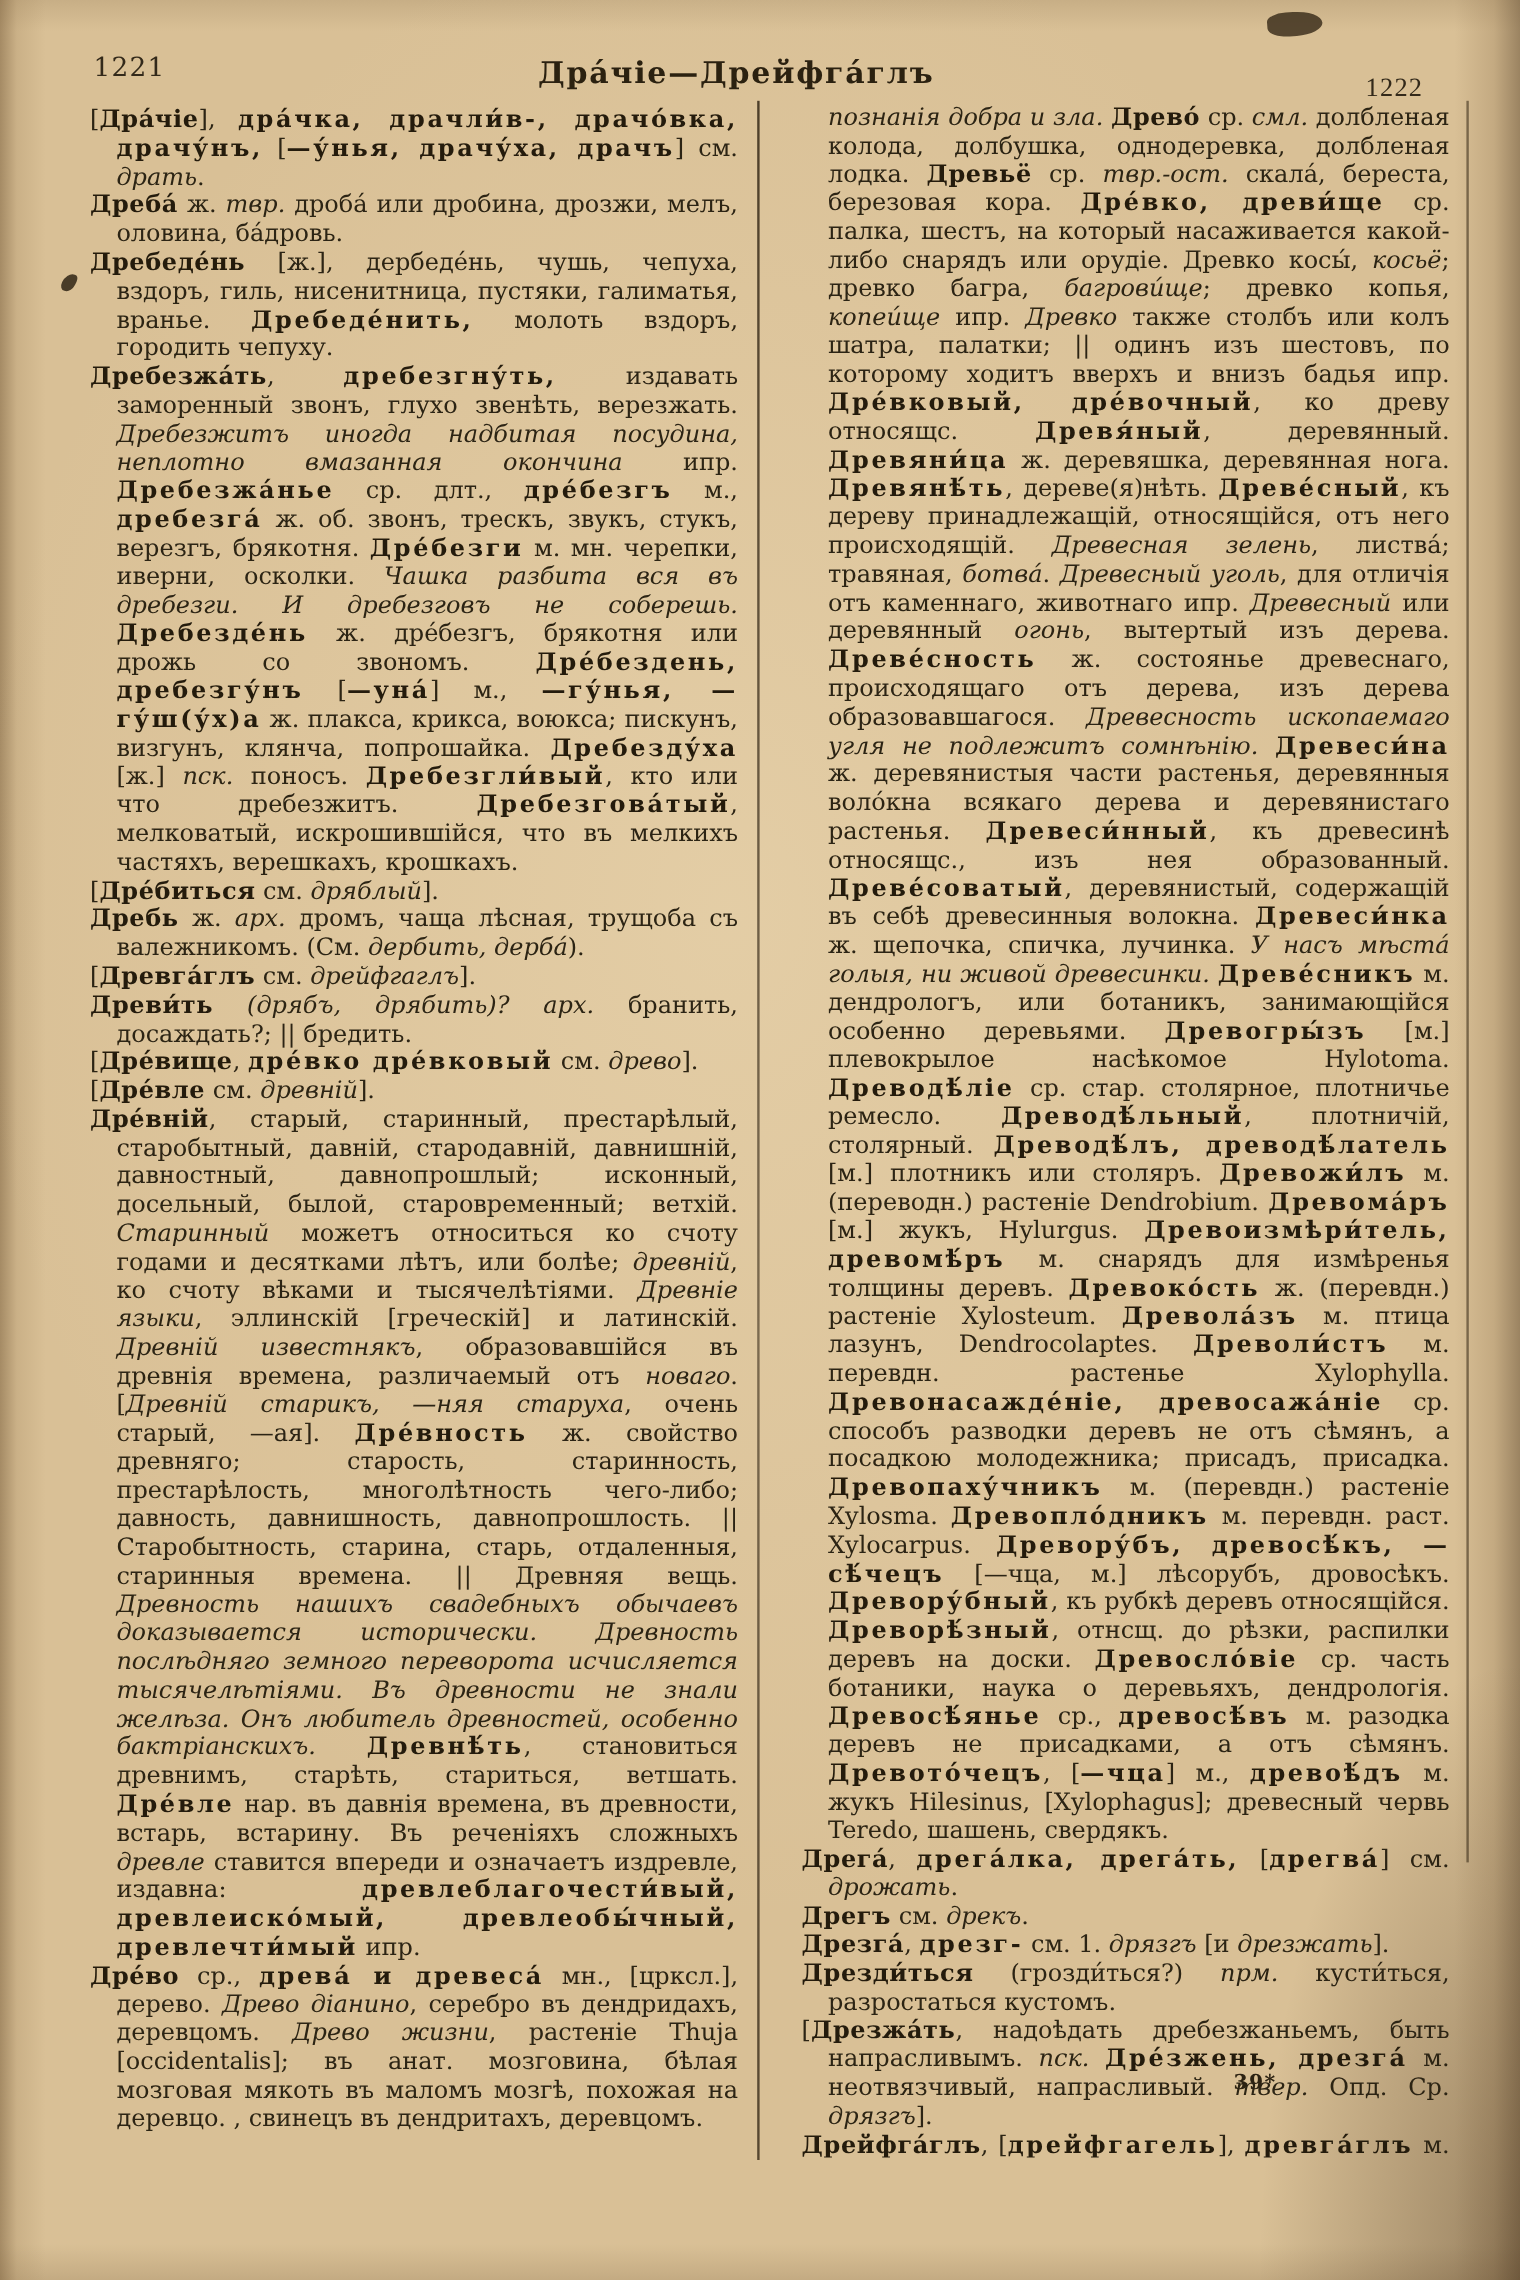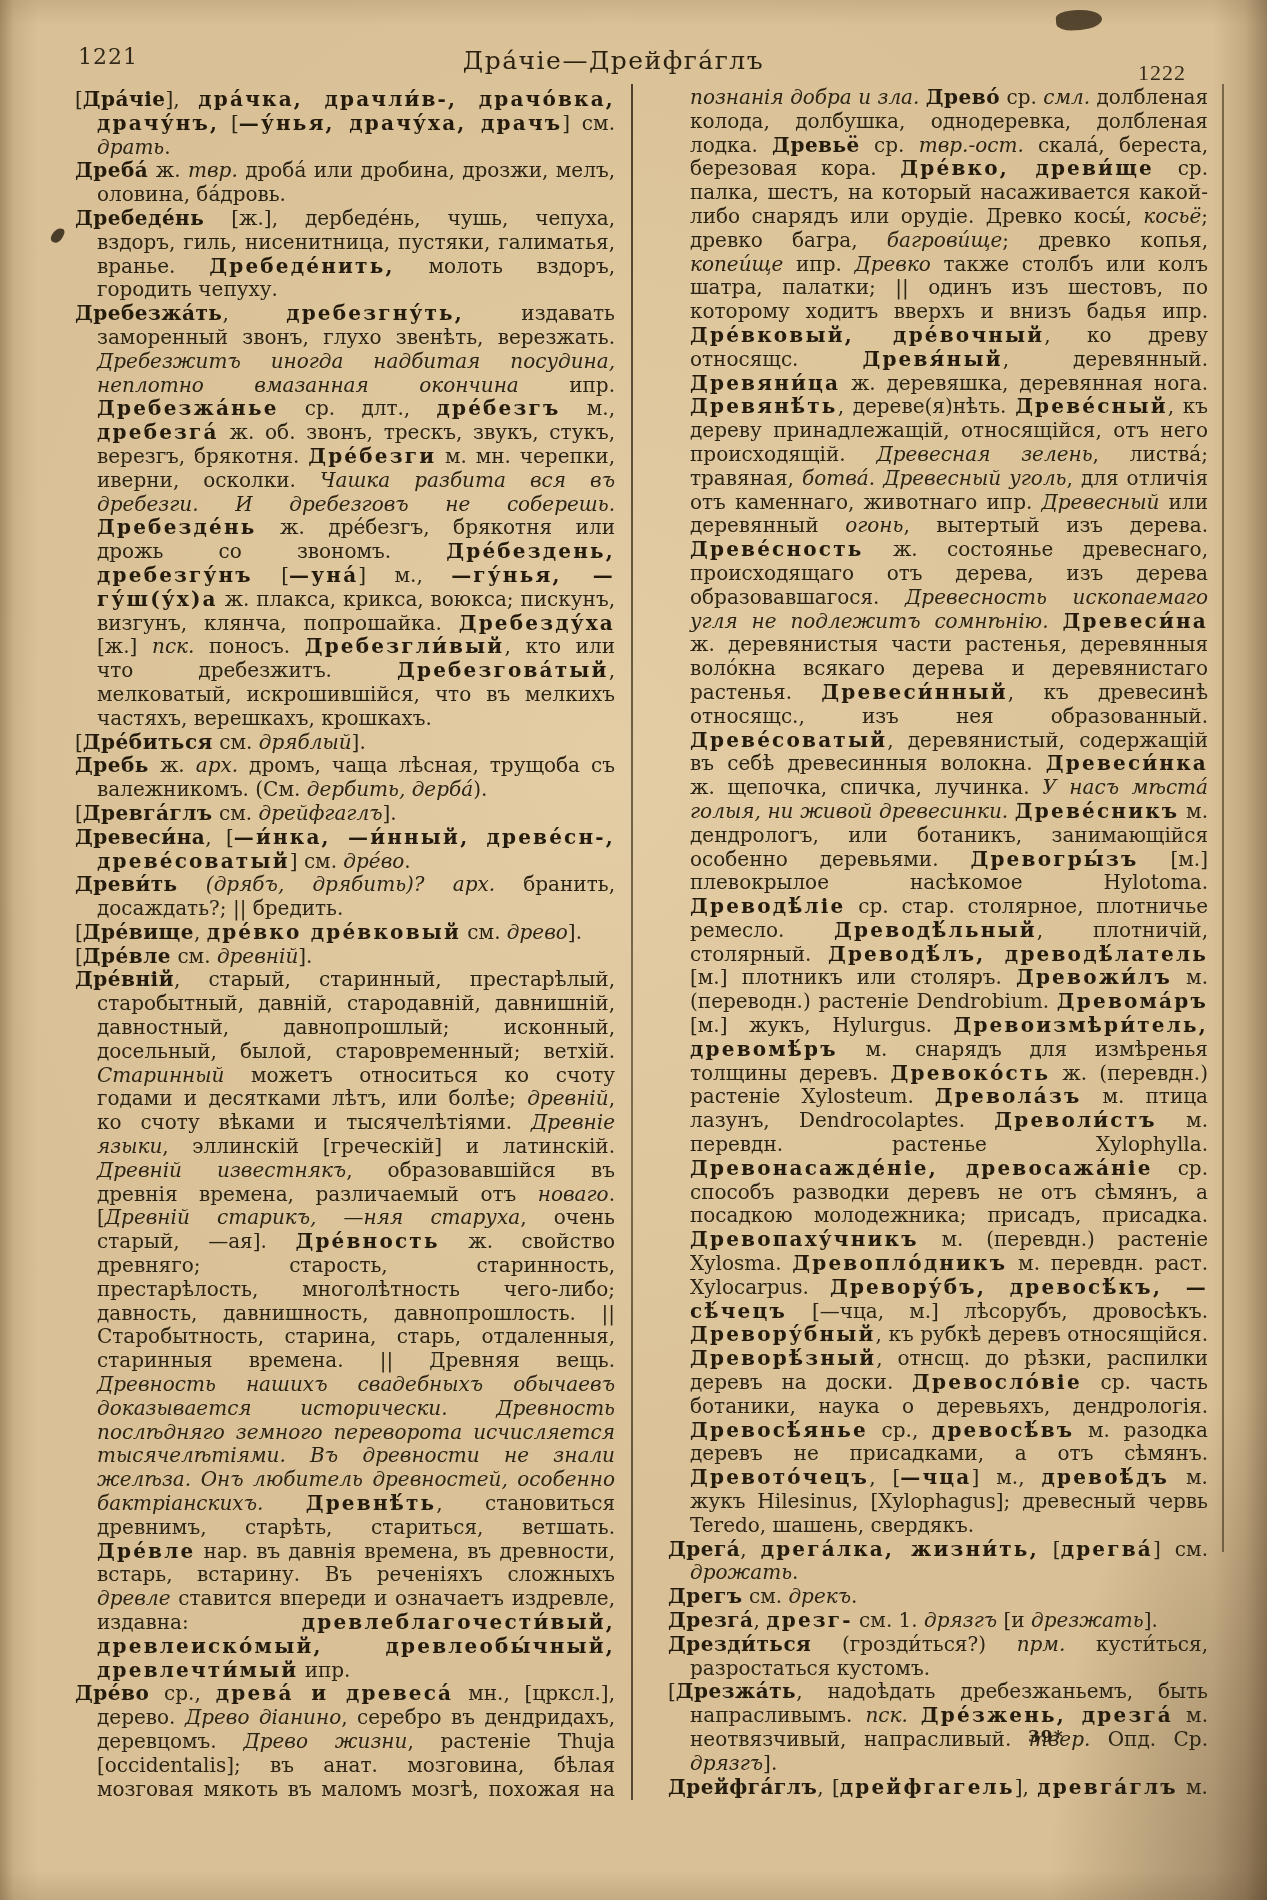--- a/index.html
+++ b/index.html
@@ -32,21 +32,21 @@
     background:#241a0c;opacity:.8;border-radius:60% 40% 50% 50%;
     transform:rotate(12deg) skewX(-14deg);
   }
   .pageno{
     position:absolute;font-size:22px;letter-spacing:1px;color:#33291a;
   }
   .pageno.left{left:78px;top:44px;}
   .pageno.right{left:1138px;top:60px;font-family:Liberation Serif, serif;}
   .running-title{
     position:absolute;left:0;right:60px;top:46px;text-align:center;
-    font-size:25px;font-weight:normal;letter-spacing:1.5px;color:#2b2110;padding-left:20px;
+    font-size:25px;font-weight:bold;letter-spacing:1.5px;color:#2b2110;padding-left:20px;
   }
   .column{
     position:absolute;top:88px;height:1712px;width:540px;overflow:hidden;
     font-size:20px;line-height:23.8px;text-align:justify;
   }
   .column.left{left:75px;}
   .column.right{left:668px;top:86px;}
   .entry{margin:0;padding-left:22px;text-indent:-22px;}
   .entry.cont{text-indent:0;}
   .hw{font-weight:bold;letter-spacing:.5px;color:#241b0c;}
@@ -81,30 +81,29 @@
 <div class="edge-rule"></div>
 
 <div class="column left">
     <p class="entry">[<span class="hw">Дра́чіе</span>], <span class="spb">дра́чка, драчли́в-, драчо́вка, драчу́нъ,</span> [<span class="spb">—у́нья, драчу́ха, драчъ</span>] см. <i>драть</i>.</p>
     <p class="entry"><span class="hw">Дреба́</span> ж. <i>твр.</i> дроба́ или дробина, дрозжи, мелъ, оловина, ба́дровь.</p>
     <p class="entry"><span class="hw">Дребеде́нь</span> [ж.], дербеде́нь, чушь, чепуха, вздоръ, гиль, нисенитница, пустяки, галиматья, вранье. <span class="spb">Дребеде́нить,</span> молоть вздоръ, городить чепуху.</p>
     <p class="entry"><span class="hw">Дребезжа́ть</span>, <span class="spb">дребезгну́ть,</span> издавать заморенный звонъ, глухо звенѣть, верезжать. <i>Дребезжитъ иногда надбитая посудина, неплотно вмазанная окончина</i> ипр. <span class="spb">Дребезжа́нье</span> ср. длт., <span class="spb">дре́безгъ</span> м., <span class="spb">дребезга́</span> ж. об. звонъ, трескъ, звукъ, стукъ, верезгъ, брякотня. <span class="spb">Дре́безги</span> м. мн. черепки, иверни, осколки. <i>Чашка разбита вся въ дребезги. И дребезговъ не соберешь.</i> <span class="spb">Дребезде́нь</span> ж. дре́безгъ, брякотня или дрожь со звономъ. <span class="spb">Дре́бездень, дребезгу́нъ</span> [<span class="spb">—уна́</span>] м., <span class="spb">—гу́нья, —гу́ш(у́х)а</span> ж. плакса, крикса, воюкса; пискунъ, визгунъ, клянча, попрошайка. <span class="spb">Дребезду́ха</span> [ж.] <i>пск.</i> поносъ. <span class="spb">Дребезгли́вый</span>, кто или что дребезжитъ. <span class="spb">Дребезгова́тый</span>, мелковатый, искрошившійся, что въ мелкихъ частяхъ, верешкахъ, крошкахъ.</p>
     <p class="entry">[<span class="hw">Дре́биться</span> см. <i>дряблый</i>].</p>
     <p class="entry"><span class="hw">Дребь</span> ж. <i>арх.</i> дромъ, чаща лѣсная, трущоба съ валежникомъ. (См. <i>дербить, дерба́</i>).</p>
     <p class="entry">[<span class="hw">Древга́глъ</span> см. <i>дрейфгаглъ</i>].</p>
-    <p class="entry"><span class="hw">Древеси́на</span>, [<span class="spb">—и́нка, —и́нный, древе́сн-, древе́соватый</span>] см. <i>дре́во</i>.</p>
     <p class="entry"><span class="hw">Древи́ть</span> <i>(дрябъ, дрябить)?</i> <i>арх.</i> бранить, досаждать?; || бредить.</p>
     <p class="entry">[<span class="hw">Дре́вище</span>, <span class="spb">дре́вко дре́вковый</span> см. <i>древо</i>].</p>
     <p class="entry">[<span class="hw">Дре́вле</span> см. <i>древній</i>].</p>
     <p class="entry"><span class="hw">Дре́вній</span>, старый, старинный, престарѣлый, старобытный, давній, стародавній, давнишній, давностный, давнопрошлый; исконный, досельный, былой, старовременный; ветхій. <i>Старинный</i> можетъ относиться ко счоту годами и десятками лѣтъ, или болѣе; <i>древній</i>, ко счоту вѣками и тысячелѣтіями. <i>Древніе языки</i>, эллинскій [греческій] и латинскій. <i>Древній известнякъ</i>, образовавшійся въ древнія времена, различаемый отъ <i>новаго</i>. [<i>Древній старикъ, —няя старуха</i>, очень старый, —ая]. <span class="spb">Дре́вность</span> ж. свойство древняго; старость, старинность, престарѣлость, многолѣтность чего-либо; давность, давнишность, давнопрошлость. || Старобытность, старина, старь, отдаленныя, старинныя времена. || Древняя вещь. <i>Древность нашихъ свадебныхъ обычаевъ доказывается исторически. Древность послѣдняго земного переворота исчисляется тысячелѣтіями. Въ древности не знали желѣза. Онъ любитель древностей, особенно бактріанскихъ.</i> <span class="spb">Древнѣ́ть</span>, становиться древнимъ, старѣть, стариться, ветшать. <span class="spb">Дре́вле</span> нар. въ давнія времена, въ древности, встарь, встарину. Въ реченіяхъ сложныхъ <i>древле</i> ставится впереди и означаетъ издревле, издавна: <span class="spb">древлеблагочести́вый, древлеиско́мый, древлеобы́чный, древлечти́мый</span> ипр.</p>
     <p class="entry"><span class="hw">Дре́во</span> ср., <span class="spb">древа́ и древеса́</span> мн., [црксл.], дерево. <i>Древо діанино</i>, серебро въ дендридахъ, деревцомъ. <i>Древо жизни</i>, растеніе Thuja [occidentalis]; въ анат. мозговина, бѣлая мозговая мякоть въ маломъ мозгѣ, похожая на деревцо. , свинецъ въ дендритахъ, деревцомъ. </p>
   </div>
 <div class="column right">
     <p class="entry cont"><i>познанія добра и зла.</i> <span class="hw">Древо́</span> ср. <i>смл.</i> долбленая колода, долбушка, однодеревка, долбленая лодка. <span class="hw">Древьё</span> ср. <i>твр.-ост.</i> скала́, береста, березовая кора. <span class="spb">Дре́вко, древи́ще</span> ср. палка, шестъ, на который насаживается какой-либо снарядъ или орудіе. Древко косы́, <i>косьё</i>; древко багра, <i>багрови́ще</i>; древко копья, <i>копеи́ще</i> ипр. <i>Древко</i> также столбъ или колъ шатра, палатки; || одинъ изъ шестовъ, по которому ходитъ вверхъ и внизъ бадья ипр. <span class="spb">Дре́вковый, дре́вочный</span>, ко древу относящс. <span class="spb">Древя́ный</span>, деревянный. <span class="spb">Древяни́ца</span> ж. деревяшка, деревянная нога. <span class="spb">Древянѣ́ть</span>, дереве(я)нѣть. <span class="spb">Древе́сный</span>, къ дереву принадлежащій, относящійся, отъ него происходящій. <i>Древесная зелень</i>, листва́; травяная, <i>ботва́</i>. <i>Древесный уголь</i>, для отличія отъ каменнаго, животнаго ипр. <i>Древесный</i> или деревянный <i>огонь</i>, вытертый изъ дерева. <span class="spb">Древе́сность</span> ж. состоянье древеснаго, происходящаго отъ дерева, изъ дерева образовавшагося. <i>Древесность ископаемаго угля не подлежитъ сомнѣнію.</i> <span class="spb">Древеси́на</span> ж. деревянистыя части растенья, деревянныя воло́кна всякаго дерева и деревянистаго растенья. <span class="spb">Древеси́нный</span>, къ древесинѣ относящс., изъ нея образованный. <span class="spb">Древе́соватый</span>, деревянистый, содержащій въ себѣ древесинныя волокна. <span class="spb">Древеси́нка</span> ж. щепочка, спичка, лучинка. <i>У насъ мѣста́ голыя, ни живой древесинки.</i> <span class="spb">Древе́сникъ</span> м. дендрологъ, или ботаникъ, занимающійся особенно деревьями. <span class="spb">Древогры́зъ</span> [м.] плевокрылое насѣкомое Hylotoma. <span class="spb">Древодѣ́ліе</span> ср. стар. столярное, плотничье ремесло. <span class="spb">Древодѣ́льный</span>, плотничій, столярный. <span class="spb">Древодѣ́лъ, древодѣ́латель</span> [м.] плотникъ или столяръ. <span class="spb">Древожи́лъ</span> м. (переводн.) растеніе Dendrobium. <span class="spb">Древома́ръ</span> [м.] жукъ, Hylurgus. <span class="spb">Древоизмѣри́тель, древомѣ́ръ</span> м. снарядъ для измѣренья толщины деревъ. <span class="spb">Древоко́сть</span> ж. (перевдн.) растеніе Xylosteum. <span class="spb">Древола́зъ</span> м. птица лазунъ, Dendrocolaptes. <span class="spb">Древоли́стъ</span> м. перевдн. растенье Xylophylla. <span class="spb">Древонасажде́ніе, древосажа́ніе</span> ср. способъ разводки деревъ не отъ сѣмянъ, а посадкою молодежника; присадъ, присадка. <span class="spb">Древопаху́чникъ</span> м. (перевдн.) растеніе Xylosma. <span class="spb">Древопло́дникъ</span> м. перевдн. раст. Xylocarpus. <span class="spb">Древору́бъ, древосѣ́къ, —сѣ́чецъ</span> [—чца, м.] лѣсорубъ, дровосѣкъ. <span class="spb">Древору́бный</span>, къ рубкѣ деревъ относящійся. <span class="spb">Древорѣ́зный</span>, отнсщ. до рѣзки, распилки деревъ на доски. <span class="spb">Древосло́віе</span> ср. часть ботаники, наука о деревьяхъ, дендрологія. <span class="spb">Древосѣ́янье</span> ср., <span class="spb">древосѣ́въ</span> м. разодка деревъ не присадками, а отъ сѣмянъ. <span class="spb">Древото́чецъ</span>, [<span class="spb">—чца</span>] м., <span class="spb">древоѣ́дъ</span> м. жукъ Hilesinus, [Xylophagus]; древесный червь Teredo, шашень, свердякъ.</p>
-    <p class="entry"><span class="hw">Дрега́</span>, <span class="spb">дрега́лка, жизни́ть,</span> [<span class="spb">дрегва́</span>] см. <i>дрожать</i>.</p>
+    <p class="entry"><span class="hw">Дрега́</span>, <span class="spb">дрега́лка, дрега́ть,</span> [<span class="spb">дрегва́</span>] см. <i>дрожать</i>.</p>
     <p class="entry"><span class="hw">Дрегъ</span> см. <i>дрекъ</i>.</p>
     <p class="entry"><span class="hw">Дрезга́</span>, <span class="spb">дрезг-</span> см. 1. <i>дрязгъ</i> [и <i>дрезжать</i>].</p>
     <p class="entry"><span class="hw">Дрезди́ться</span> (грозди́ться?) <i>прм.</i> кусти́ться, разростаться кустомъ.</p>
     <p class="entry">[<span class="hw">Дрезжа́ть</span>, надоѣдать дребезжаньемъ, быть напрасливымъ. <i>пск.</i> <span class="spb">Дре́зжень, дрезга́</span> м. неотвязчивый, напрасливый. <i>твер.</i> Опд. Ср. <i>дрязгъ</i>].</p>
     <p class="entry"><span class="hw">Дрейфга́глъ</span>, [<span class="spb">дрейфгагель</span>], <span class="spb">древга́глъ</span> м. [вѣроятно голл. dryven гнать и hagel градъ. Ак.]</p>
   </div>
 
 <div class="footer-sig">39*</div>
 
 </body></html>

